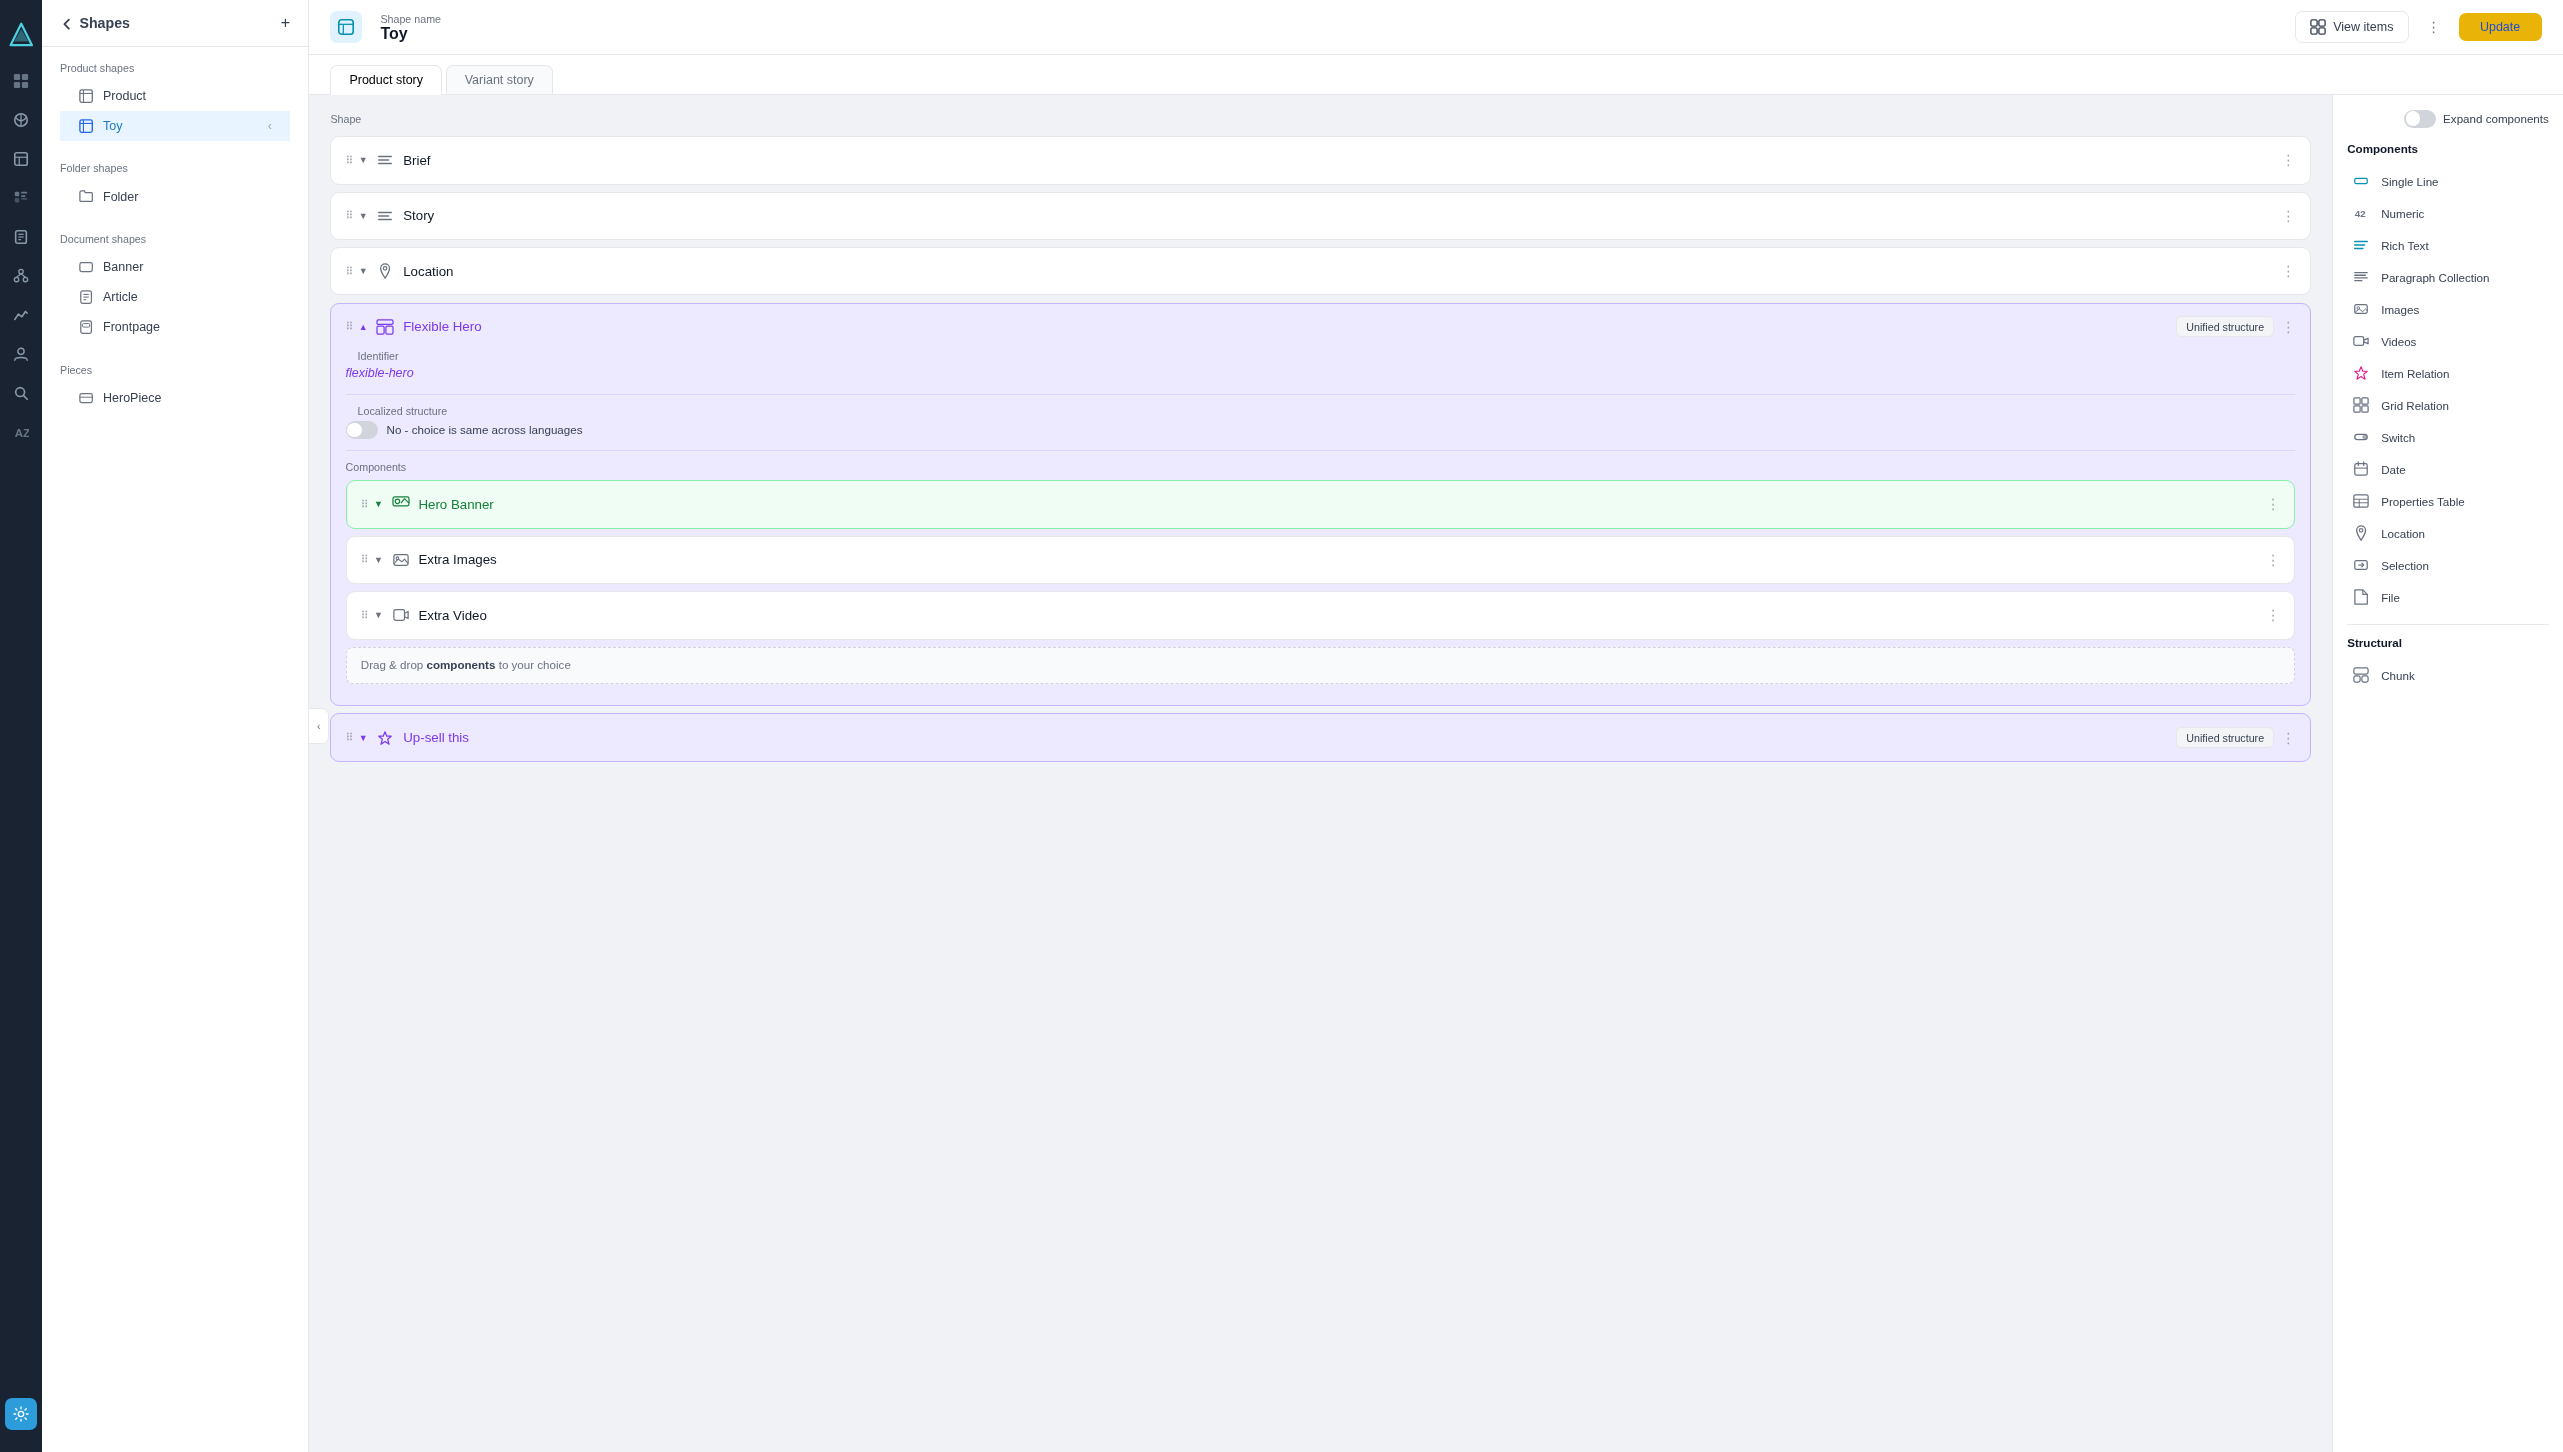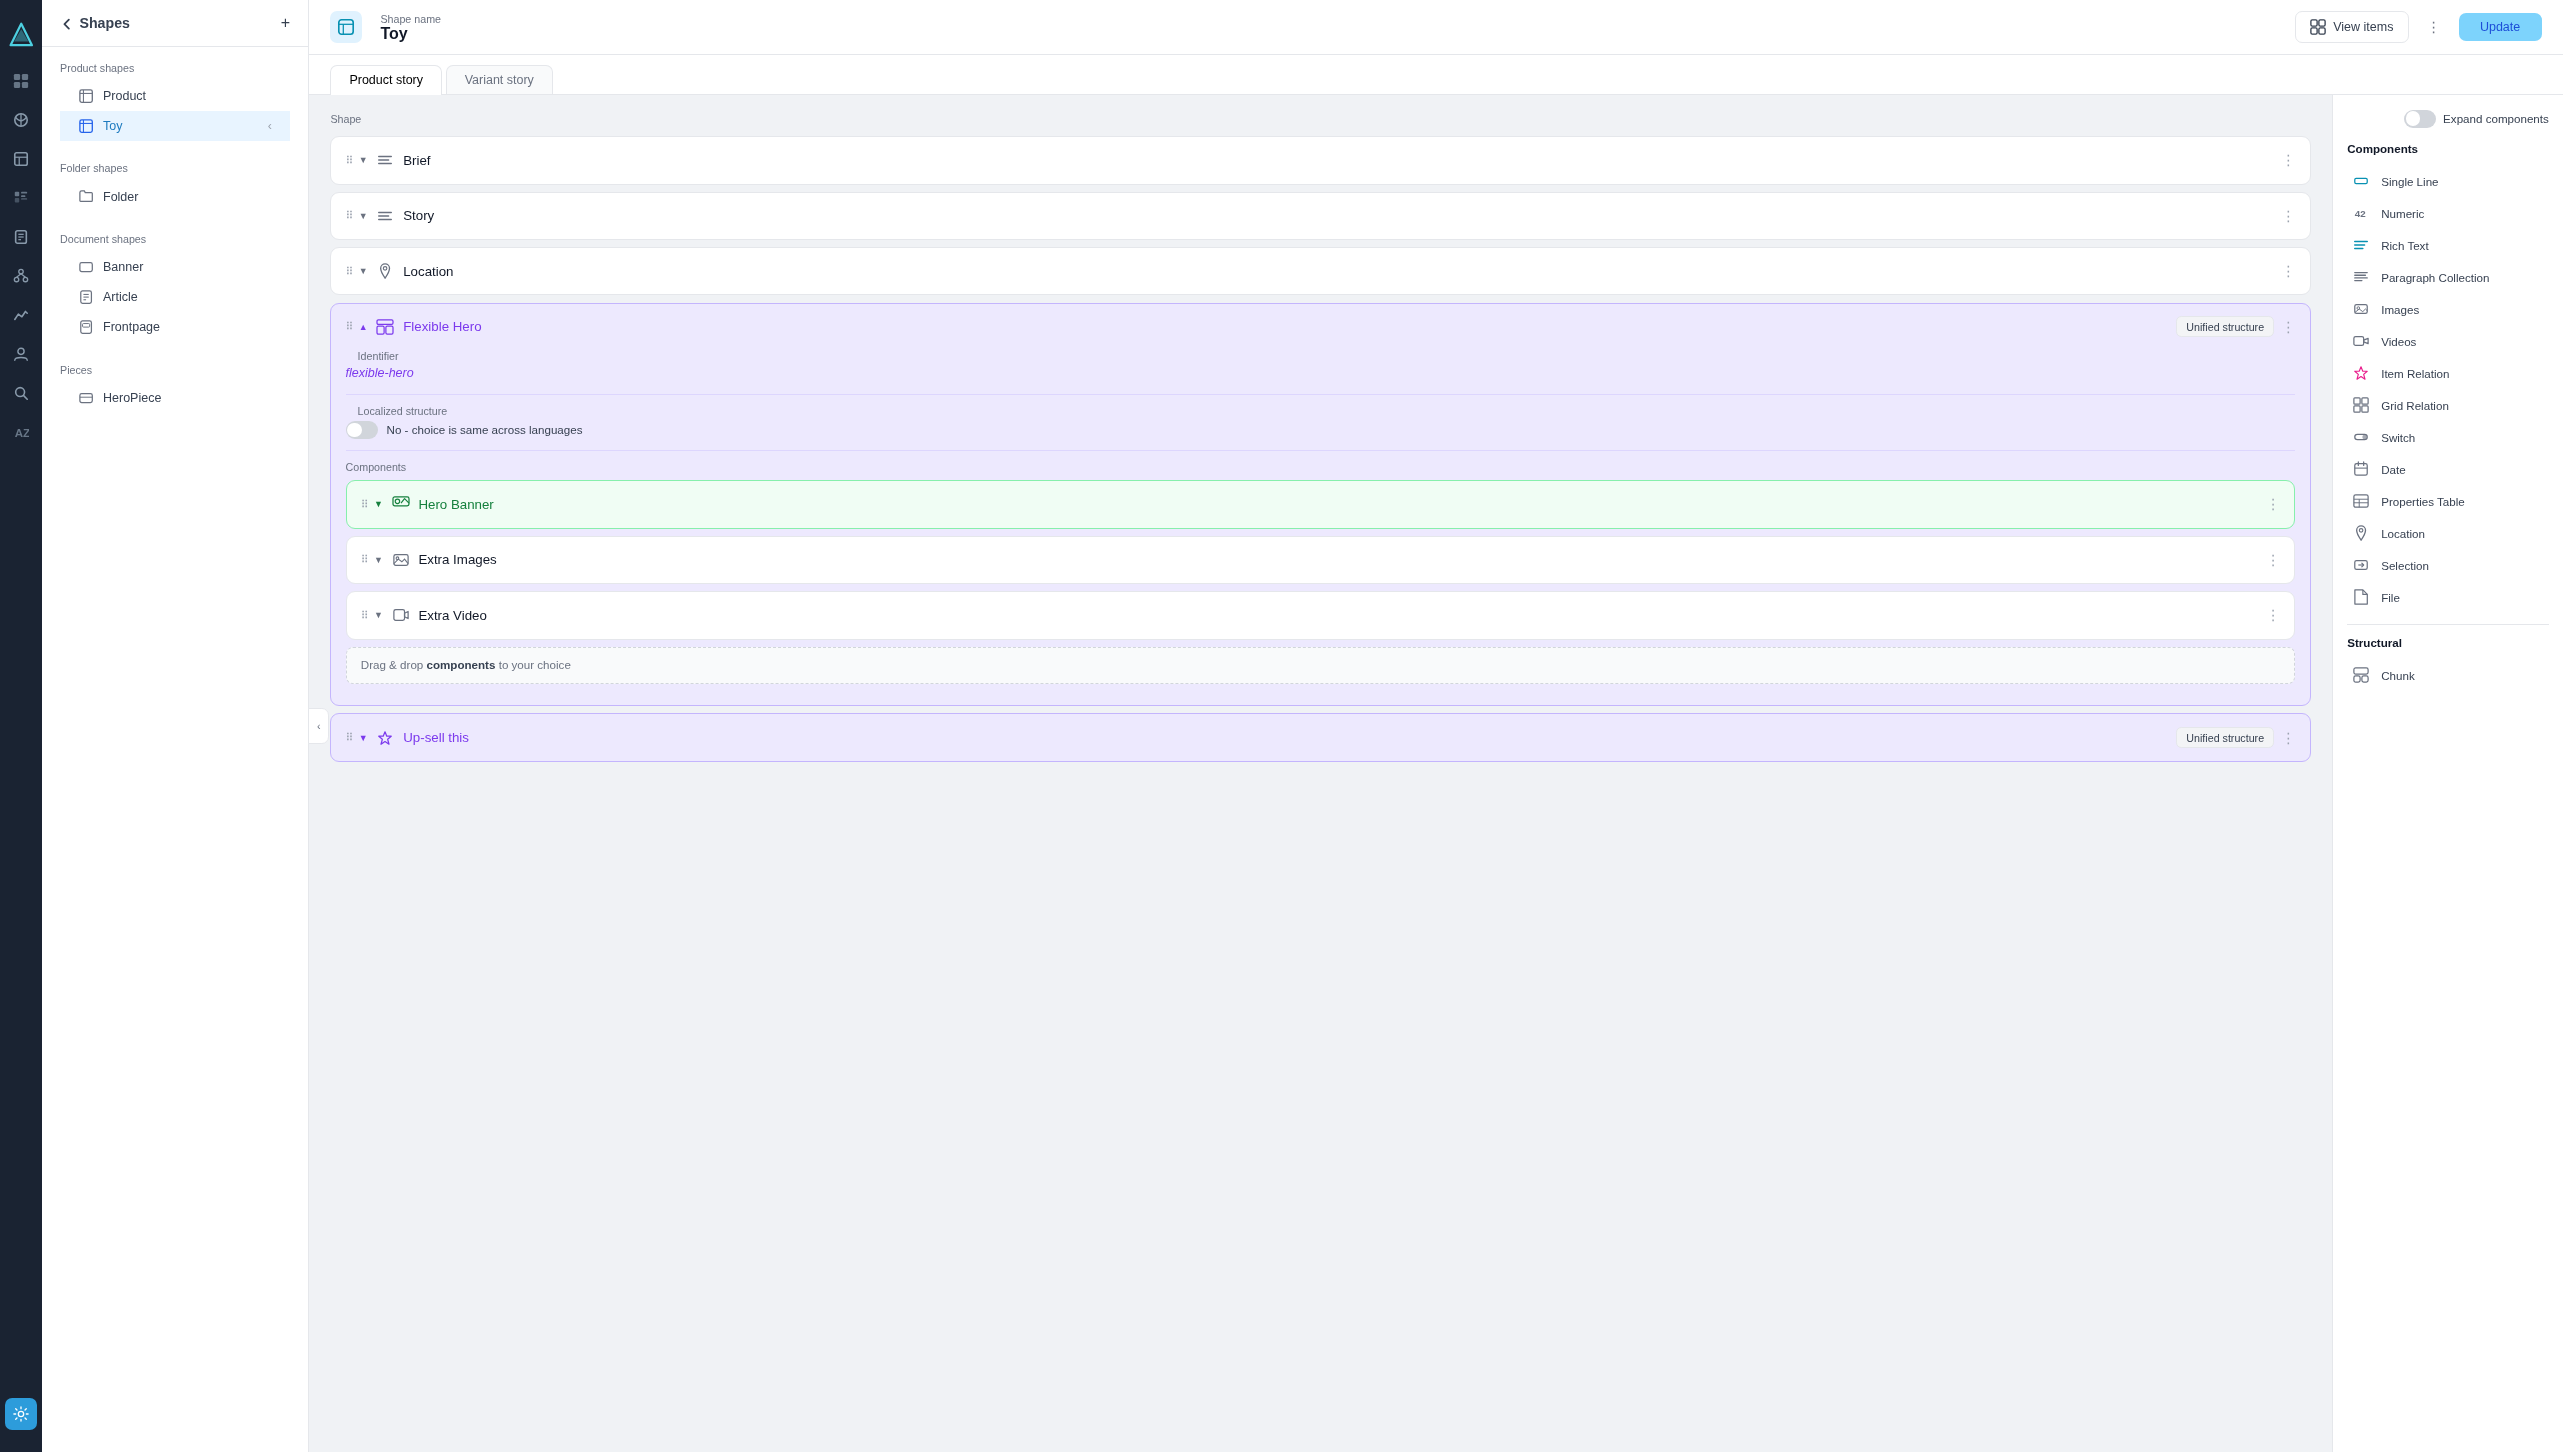--- a/index.html
+++ b/index.html
@@ -27,21 +27,21 @@
     
     .main { flex: 1; display: flex; flex-direction: column; overflow: hidden; background: #f0f2f5; }
     .main-header { background: #fff; border-bottom: 0.9px solid #e5e7eb; padding: 10.7px 21.4px; display: flex; align-items: center; justify-content: space-between; }
     .main-header-left { display: flex; align-items: flex-end; gap: 18px; }
     .shape-icon { width: 32px; height: 32px; background: #e0f2fe; border-radius: 7.1px; display: flex; align-items: center; justify-content: center; color: #0891b2; }
     .shape-name-label { font-size: 10.7px; color: #6b7280; }
     .shape-name-value { font-size: 16px; font-weight: 600; color: #111827; }
     .main-header-right { display: flex; align-items: center; gap: 10.7px; }
     .view-items-btn { display: flex; align-items: center; gap: 7.1px; padding: 7.1px 14.2px; border: 0.9px solid #e5e7eb; border-radius: 7.1px; background: #fff; cursor: pointer; color: #374151; font-size: 12.5px; }
     .dots-btn { width: 28.5px; height: 28.5px; display: flex; align-items: center; justify-content: center; cursor: pointer; color: #6b7280; font-size: 14.2px; border-radius: 5.3px; }
-    .update-btn { padding: 7.1px 21.4px; background: #7dd3fc; color: #1d4ed8; border: none; border-radius: 7.1px; cursor: pointer; font-size: 12.5px; font-weight: 500; }
+    .update-btn { padding: 7.1px 21.4px; background: #eab308; color: #1d4ed8; border: none; border-radius: 7.1px; cursor: pointer; font-size: 12.5px; font-weight: 500; }
 
     
     .tabs-bar { background: #fff; padding: 10.7px 21.4px 0; border-bottom: 0.9px solid #e5e7eb; display: flex; gap: 3.6px; }
     .tab { padding: 7.1px 18px; border-radius: 7.1px 7.1px 0 0; cursor: pointer; font-size: 12.5px; border: 0.9px solid transparent; border-bottom: none; }
     .tab.active { background: #fff; border-color: #e5e7eb; border-bottom-color: #fff; margin-bottom: -0.9px; font-weight: 500; }
     .tab:not(.active) { color: #6b7280; background: #f9fafb; border-color: #e5e7eb; }
 
     
     .content-area { flex: 1; display: flex; overflow: hidden; }
     .shape-editor { flex: 1; overflow-y: auto; padding: 18px 21.4px; }

